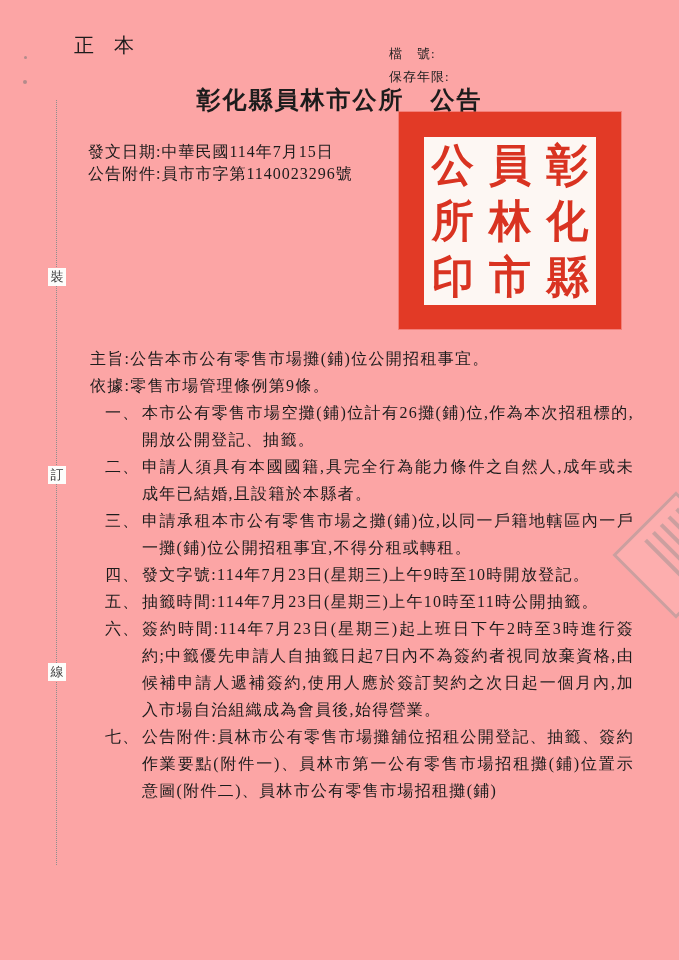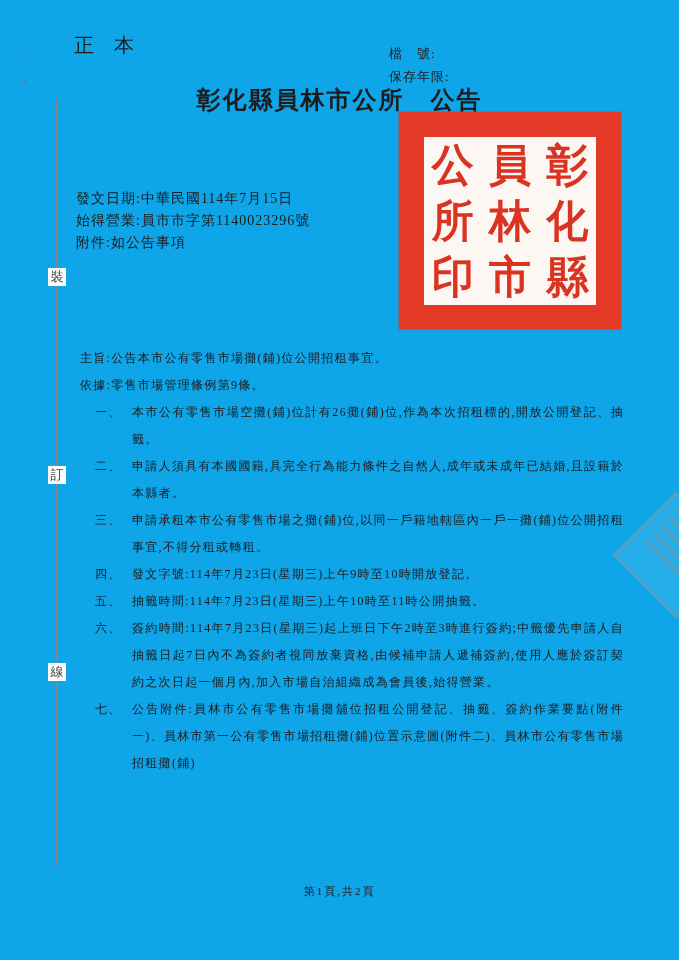--- a/index.html
+++ b/index.html
@@ -1,44 +1,44 @@
 <!DOCTYPE html>
 <html><head>
 <meta charset="utf-8">
 <style>
   html,body{margin:0;padding:0;background:#e8e8e8;}
   .page{
     position:relative;width:679px;height:960px;margin:0 auto;
-    background:#0ea5e9;overflow:hidden;color:#1c1c1c;
+    background:#fca5a5;overflow:hidden;color:#1c1c1c;
     font-family:"Liberation Serif","DejaVu Serif",serif;
   }
   
   .copy-label{position:absolute;left:74px;top:32px;font-size:20px;}
   .file-block{position:absolute;left:389px;top:42px;font-size:13px;line-height:23px;letter-spacing:1px;color:#222;}
   .doc-title{position:absolute;left:0;right:0;top:84px;margin:0;text-align:center;
     font-size:24px;font-weight:600;letter-spacing:2px;}
-  .meta{position:absolute;left:76px;top:141px;font-size:14px;line-height:22px;letter-spacing:1px;margin-top:47px;}
+  .meta{position:absolute;left:88px;top:141px;font-size:16px;line-height:22px;letter-spacing:1px;}
   
   .seal{position:absolute;left:399px;top:112px;width:222px;height:217px;
     background:#e23a26;display:flex;align-items:center;justify-content:center;
     box-shadow:0 0 0 1px rgba(226,58,38,.35);}
   .seal-inner{width:172px;height:168px;background:#fdf7f3;display:grid;
     grid-template-columns:repeat(3,1fr);grid-template-rows:repeat(3,1fr);}
   .seal-char{display:flex;align-items:center;justify-content:center;
     color:#d93321;font-size:42px;font-weight:bold;transform:scaleY(1.05);
     font-family:"Liberation Serif","DejaVu Serif",serif;}
   
   .binding-line{position:absolute;left:56px;top:100px;height:765px;width:0;
     border-left:1px dotted #8f8f8f;}
   .binding-mark{position:absolute;left:48px;width:18px;text-align:center;
     font-size:13px;color:#3a3a3a;background:#fdfdfb;}
   .mark-top{top:268px;} .mark-mid{top:466px;} .mark-bot{top:663px;}
   
-  .body{position:absolute;left:80px;top:345px;width:544px;
-    font-size:12px;line-height:27px;letter-spacing:1.3px;text-align:justify;}
+  .body{position:absolute;left:90px;top:345px;width:544px;
+    font-size:16px;line-height:27px;letter-spacing:1.3px;text-align:justify;}
   .body .line{min-height:27px;}
   .item{display:flex;margin-left:15px;}
   .item .num{flex:0 0 37px;}
   .item .txt{flex:1;}
   
   .edge-stamp{position:absolute;right:-42px;top:510px;width:84px;height:84px;
     transform:rotate(45deg);border:3px solid #9b9b9b;opacity:.5;background:rgba(255,255,255,.2);}
   .edge-stamp .s{height:4px;background:#9b9b9b;margin:7px 10px;}
   .edge-stamp .s.short{margin-right:34px;}
   
@@ -57,22 +57,21 @@
 
   <div class="file-block">
     <div>檔　號:</div>
     <div>保存年限:</div>
   </div>
 
   <h1 class="doc-title">彰化縣員林市公所　公告</h1>
 
   <div class="meta">
     <div>發文日期:中華民國114年7月15日</div>
-    <div>始得營業:員市市字第1140023296號</div>
-    <div>附件:如公告事項</div>
+    <div>公告附件:員市市字第1140023296號</div>
   </div>
 
   <div class="seal">
     <div class="seal-inner">
       <span class="seal-char">公</span>
       <span class="seal-char">員</span>
       <span class="seal-char">彰</span>
       <span class="seal-char">所</span>
       <span class="seal-char">林</span>
       <span class="seal-char">化</span>
@@ -122,18 +121,17 @@
   </div>
 
   <div class="edge-stamp">
     <div class="s"></div>
     <div class="s short"></div>
     <div class="s"></div>
     <div class="s short"></div>
     <div class="s"></div>
   </div>
 
-  <div class="footer">第1頁,共2頁</div>
 
   <div class="speck speck-1"></div>
   <div class="speck speck-2"></div>
 
 </div>
 
 </body></html>

